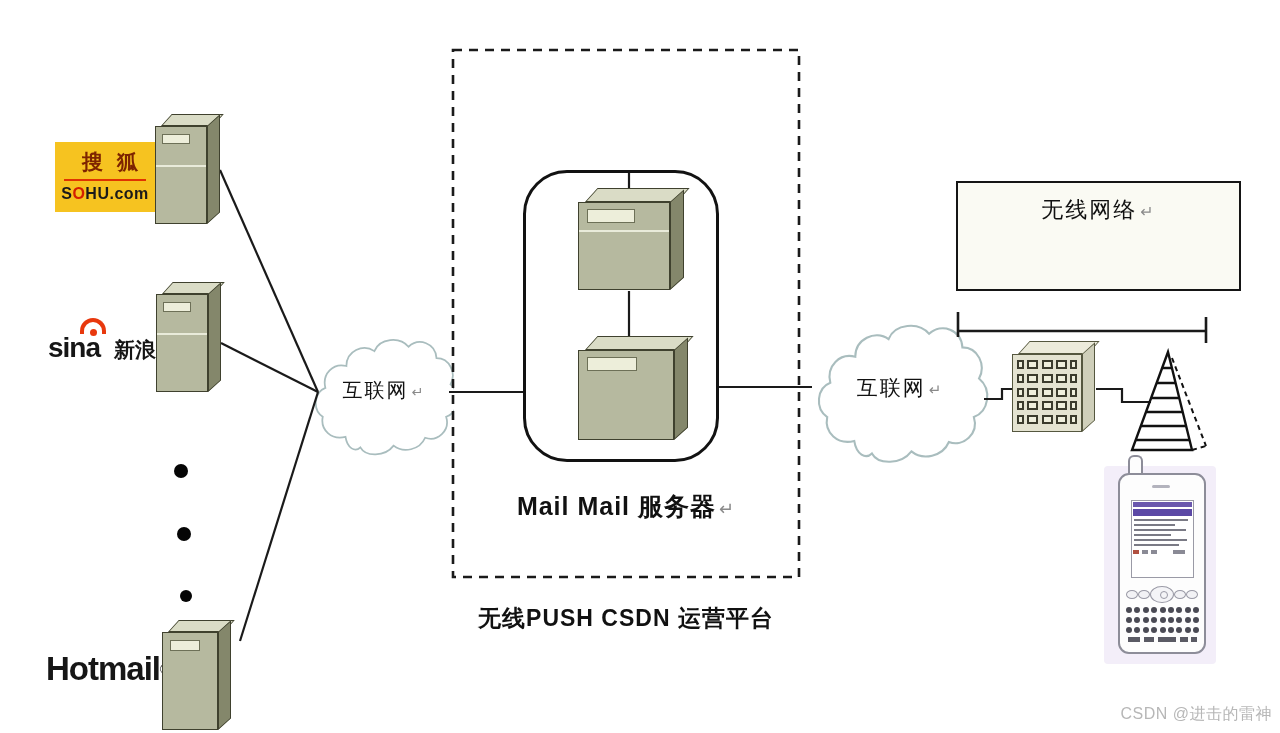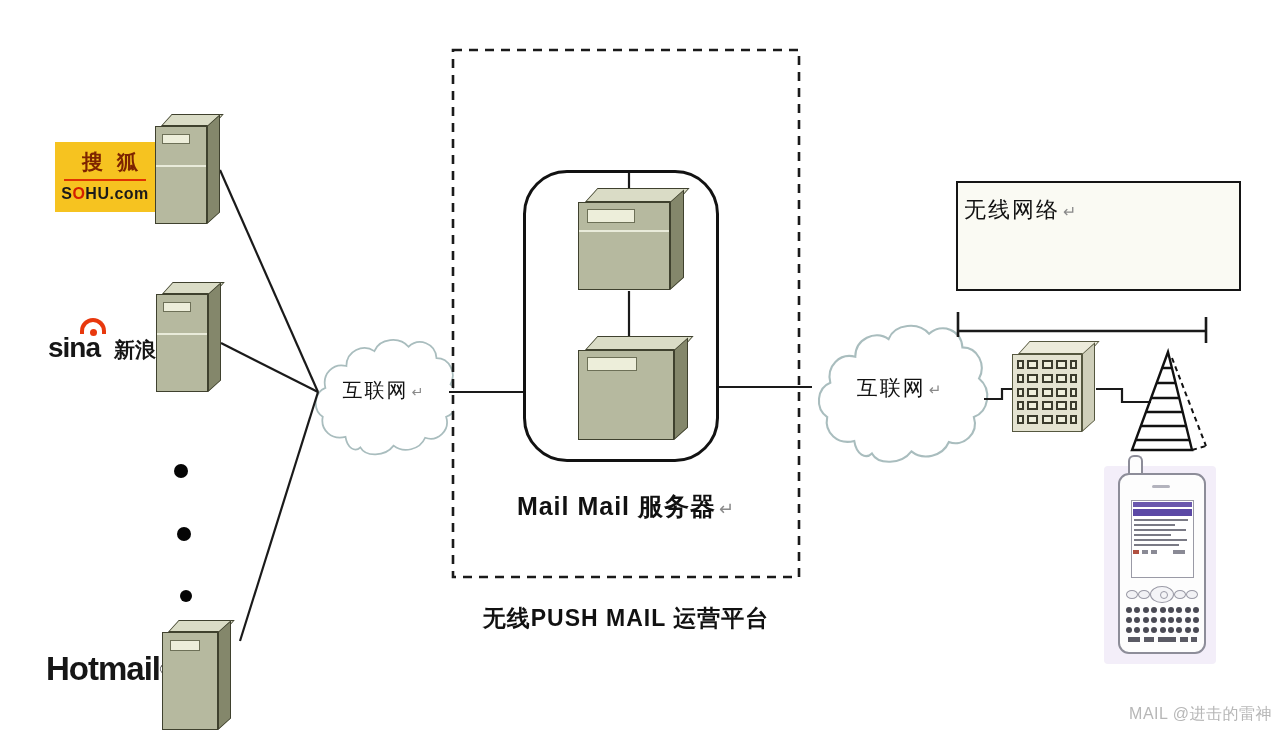--- a/index.html
+++ b/index.html
@@ -13,21 +13,21 @@
   
   .diagram-title { font-weight:bold; font-size:25px; text-align:center; letter-spacing:1px; }
   .platform-title { font-weight:bold; font-size:23px; text-align:center; letter-spacing:1px; }
   .cloud-label { font-size:20px; text-align:center; letter-spacing:2px; }
   .return-mark { color:#8a8a8a; font-size:0.72em; margin-left:3px; font-weight:normal; }
 
   .wireless-box {
     left:956px; top:181px; width:285px; height:110px;
     border:2px solid #151515; background:#fafaf3; z-index:3;
     display:flex; flex-direction:column; justify-content:space-between;
-    padding:12px 6px 10px 6px; text-align:left;
+    padding:12px 6px 10px 6px; text-align:center;
   }
   .wireless-box .l1 { font-size:22px; letter-spacing:2px; }
   .wireless-box .l2 { font-size:22px; letter-spacing:1px; }
 
   
   .sohu-logo {
     left:55px; top:142px; width:100px; height:70px; background:#f6c320;
     z-index:3; padding-top:6px; text-align:center;
   }
   .sohu-cn { color:#7d2400; font-weight:bold; font-size:21px; letter-spacing:14px; padding-left:24px; }
@@ -144,21 +144,21 @@
     <g fill="#050505">
       <circle cx="181" cy="471" r="7"></circle>
       <circle cx="184" cy="534" r="7"></circle>
       <circle cx="186" cy="596" r="6"></circle>
     </g>
   </svg>
 
   <div class="abs diagram-title" style="left:453px;top:490px;width:346px;z-index:3">
     <span>Mail Mail 服务器</span><span class="return-mark">↵</span>
   </div>
-  <div class="abs platform-title" style="left:453px;top:603px;width:346px;z-index:3">无线PUSH MAIL 运营平台</div>
+  <div class="abs platform-title" style="left:453px;top:603px;width:346px;z-index:3">无线PUSH CSDN 运营平台</div>
 
   <div class="abs group-frame"></div>
 
   <div class="abs cloud-label" style="left:314px;top:377px;width:140px;z-index:3">
     <span>互联网</span><span class="return-mark">↵</span>
   </div>
   <div class="abs cloud-label" style="left:808px;top:374px;width:184px;z-index:3;font-size:21px">
     <span>互联网</span><span class="return-mark">↵</span>
   </div>
 
@@ -316,15 +316,15 @@
       <i></i>
       <i></i>
       <i></i>
       <i></i>
       <i></i>
       <i></i>
       <i></i>
   </div>
   <div class="abs pda-kbdbot"></div>
 
-  <div class="abs watermark">MAIL @进击的雷神</div>
+  <div class="abs watermark">CSDN @进击的雷神</div>
 
 </div>
 
 </body></html>

